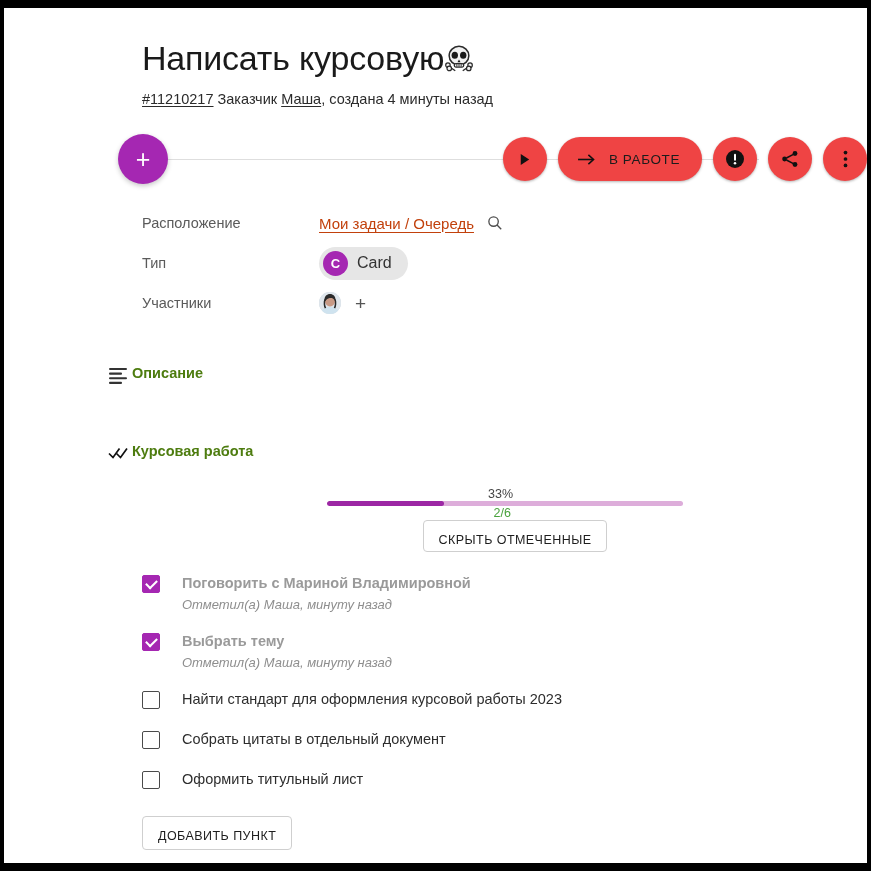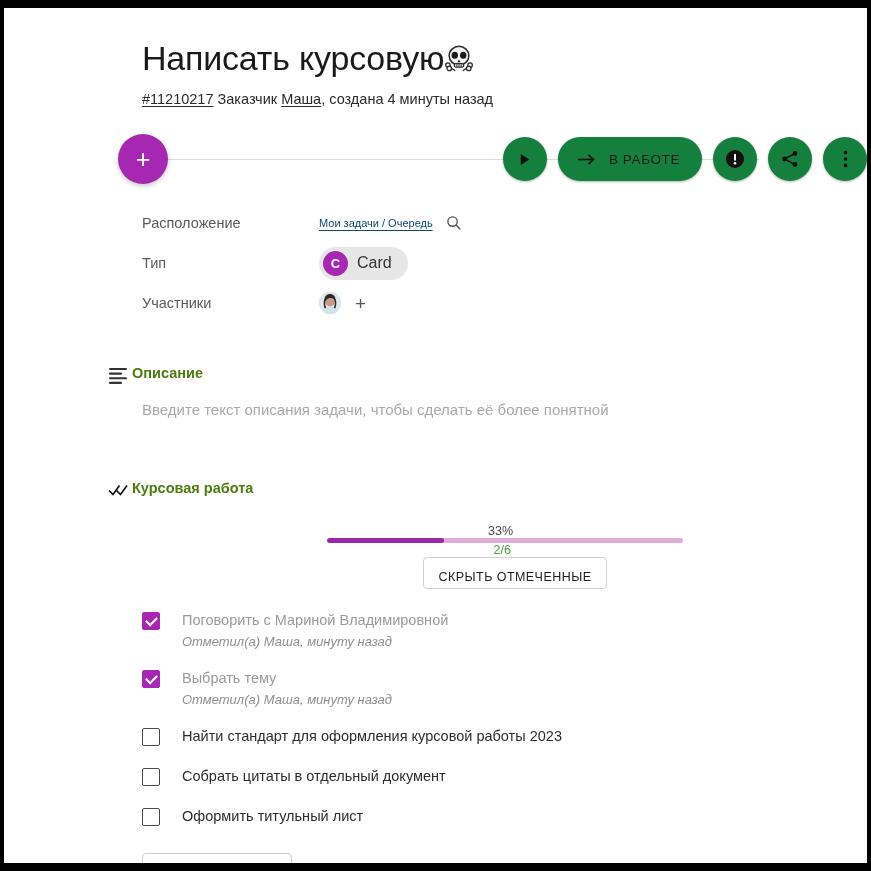--- a/index.html
+++ b/index.html
@@ -51,21 +51,21 @@
   }
   .toolbar .rail {
     position: absolute;
     left: 160px; right: 108px; top: 31px;
     height: 1px;
     background: #dedede;
   }
   .tb-btn {
     position: relative;
     z-index: 2;
-    background: #15803d;
+    background: #ef4444;
     border: none;
     border-radius: 999px;
     box-shadow: 0 1px 3px rgba(0,0,0,0.20), 0 1px 2px rgba(0,0,0,0.10);
     display: flex;
     align-items: center;
     justify-content: center;
     cursor: pointer;
     font-family: inherit;
   }
   .tb-add {
@@ -97,22 +97,22 @@
     align-items: center;
     min-height: 40px;
   }
   .prop-label {
     width: 177px;
     flex: none;
     font-size: 14.5px;
     color: #5a5a5a;
   }
   .prop-link {
-    font-size: 11px;
-    color: #0c4a6e;
+    font-size: 15px;
+    color: #c2410c;
     text-decoration: underline;
     text-underline-offset: 2.5px;
     cursor: pointer;
   }
   .chip {
     display: inline-flex;
     align-items: center;
     gap: 9px;
     background: #e6e6e6;
     border-radius: 999px;
@@ -233,21 +233,21 @@
   .cbox.on { background: #a527b2; border: 1.6px solid #a527b2; }
   .cbox.on::after {
     content: "";
     width: 9px; height: 5px;
     border-left: 2px solid #fff;
     border-bottom: 2px solid #fff;
     transform: rotate(-45deg) translate(1px, -1px);
   }
   .item-body { margin-left: 22px; padding-bottom: 14px; }
   .item-text { font-size: 14.5px; color: #2d2d2d; line-height: 22px; }
-  .item-text.done { color: #9a9a9a; }
+  .item-text.done { color: #9a9a9a; font-weight: bold; }
   .item-meta {
     margin-top: 3px;
     font-size: 13px;
     font-style: italic;
     color: #8e8e8e;
   }
   .add-item-btn { margin-left: 34px; margin-top: 8px; height: 34px; }
   svg { display: block; }
 </style>
 </head>
@@ -379,21 +379,20 @@
   <div class="section" style="margin-top:42px">
     <span class="sec-icon">
       <svg width="22" height="18" viewBox="0 0 22 18">
         <rect x="1" y="1" width="18" height="2.1" rx="1" fill="#333"></rect>
         <rect x="1" y="5.6" width="13" height="2.1" rx="1" fill="#333"></rect>
         <rect x="1" y="10.2" width="18" height="2.1" rx="1" fill="#333"></rect>
         <rect x="1" y="14.8" width="13" height="2.1" rx="1" fill="#333"></rect>
       </svg>
     </span>
     <div class="sec-title">Описание</div>
-    <div class="desc-placeholder">Введите текст описания задачи, чтобы сделать её более понятной</div>
   </div>
 
   <div class="section checklist">
     <span class="sec-icon">
       <svg width="22" height="16" viewBox="0 0 22 16">
         <path d="M1 8.5 L5 12.5 L11.5 3.5" fill="none" stroke="#111" stroke-width="1.7"></path>
         <path d="M8.5 8.5 L12.5 12.5 L19 3.5" fill="none" stroke="#111" stroke-width="1.7"></path>
       </svg>
     </span>
     <div class="sec-title">Курсовая работа</div>

